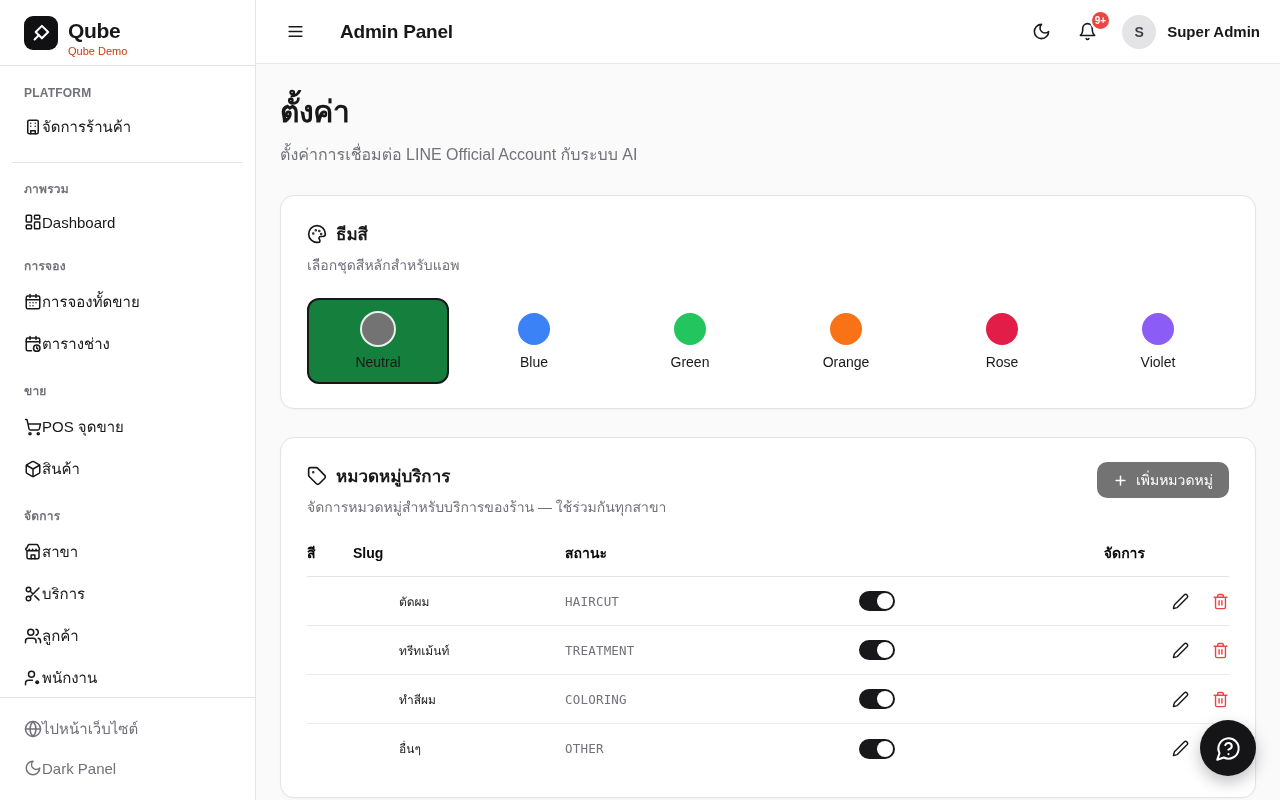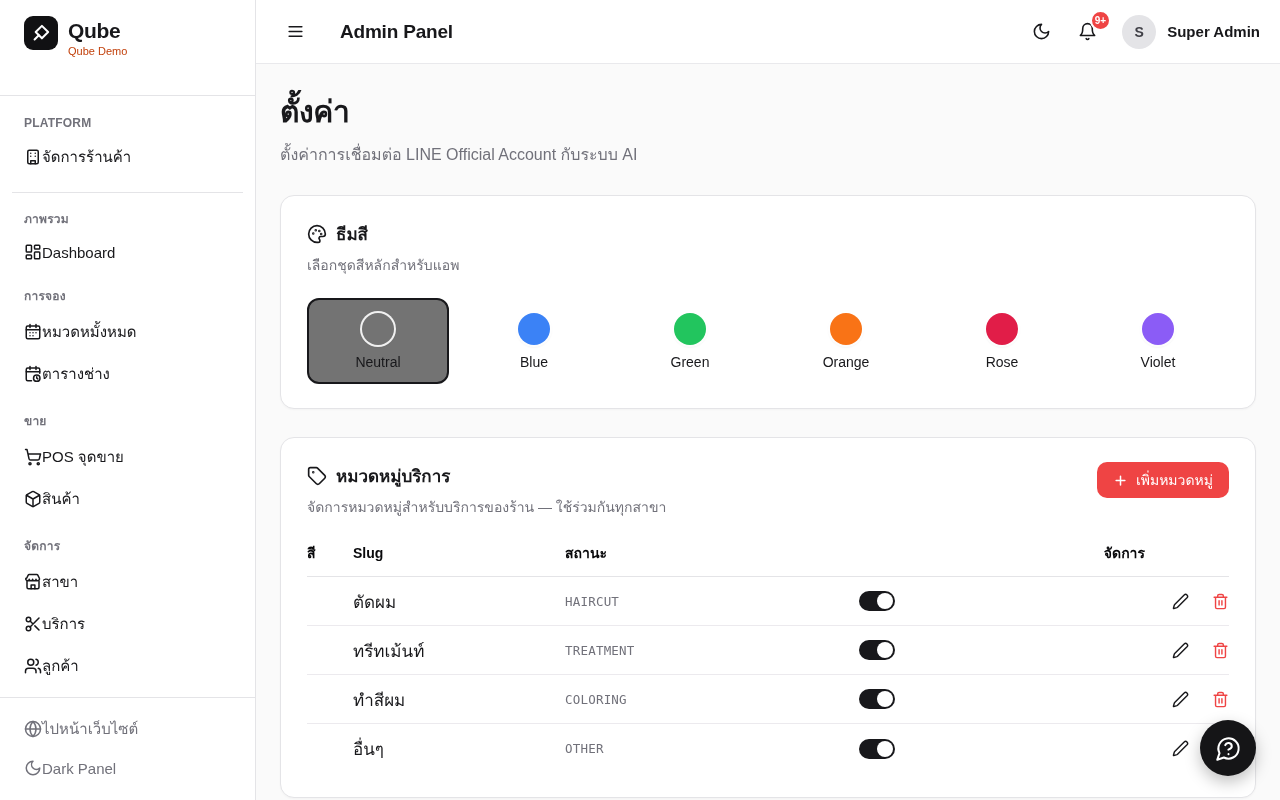--- a/index.html
+++ b/index.html
@@ -12,21 +12,21 @@
   }
   svg { display: block; }
 
   
   .sidebar {
     position: fixed; left: 0; top: 0; bottom: 0; width: 256px;
     background: #fff; border-right: 1px solid #e4e4e7; z-index: 20;
   }
   .brand {
     display: flex; gap: 10px; align-items: flex-start;
-    padding: 16px 16px 15px 24px; border-bottom: 1px solid #e4e4e7; height: 96px;
+    padding: 16px 16px 15px 24px; border-bottom: 1px solid #e4e4e7; height: 66px;
   }
   .brand-logo {
     width: 34px; height: 34px; border-radius: 9px; background: #111113;
     display: flex; align-items: center; justify-content: center; flex: 0 0 auto;
   }
   .brand-name { font-size: 21px; font-weight: 700; letter-spacing: -0.3px; line-height: 1.1; padding-top: 3px; }
   .brand-sub { font-size: 11px; color: #c2410c; margin-top: 3px; }
 
   .nav { padding: 4px 16px; }
   .sec-label {
@@ -93,46 +93,46 @@
   .card-subtitle { font-size: 14px; color: #71717a; margin-top: 7px; }
   .card-head { display: flex; align-items: flex-start; }
   .card-head-left { flex: 1; }
 
   
   .swatches { display: grid; grid-template-columns: repeat(6, 1fr); gap: 14px; margin-top: 22px; }
   .swatch {
     display: flex; flex-direction: column; align-items: center; gap: 9px;
     padding: 13px 0 12px; border: 2px solid transparent; border-radius: 12px; cursor: pointer;
   }
-  .swatch.selected { border-color: #18181b; background: #737373; }
+  .swatch.selected { border-color: #18181b; background: #15803d; }
   .swatch-dot { width: 32px; height: 32px; border-radius: 50%; box-shadow: 0 0 0 2px rgba(255,255,255,0.9), 0 1px 3px rgba(0,0,0,0.2); }
   .swatch-label { font-size: 14px; font-weight: 500; color: #18181b; }
 
   
   .btn-primary {
     display: flex; align-items: center; gap: 8px; border: none; cursor: pointer;
-    background: #ef4444; color: #fff; font-size: 14px; font-weight: 500;
+    background: #737373; color: #fff; font-size: 14px; font-weight: 500;
     font-family: "Liberation Sans", sans-serif;
     height: 36px; padding: 0 16px; border-radius: 10px;
   }
   .btn-primary svg { width: 15px; height: 15px; }
 
   
   .table { margin-top: 24px; }
   .trow {
     display: grid; grid-template-columns: 46px 212px 294px 1fr 84px;
     align-items: center;
   }
   .thead { border-bottom: 1px solid #e4e4e7; padding-bottom: 12px; }
   .th { font-size: 14px; font-weight: 600; color: #09090b; }
   .th.right, .td.right { text-align: right; }
   .tbody-row { height: 49px; border-bottom: 1px solid #eceaee; }
   .tbody-row:last-child { border-bottom: none; }
   .cat-dot { width: 18px; height: 18px; border-radius: 50%; }
-  .td-name { font-size: 17px; font-weight: 500; color: #18181b; }
+  .td-name { font-size: 12px; font-weight: 500; color: #18181b; margin-left: 46px; }
   .td-slug { font-family: "DejaVu Sans Mono", monospace; font-size: 12.5px; color: #71717a; letter-spacing: 0.2px; }
   .toggle {
     width: 36px; height: 20px; border-radius: 999px; background: #e4e4e7;
     position: relative; border: none; cursor: pointer; display: block;
   }
   .toggle.on { background: #18181b; }
   .toggle::after {
     content: ""; position: absolute; top: 2px; left: 2px; width: 16px; height: 16px;
     border-radius: 50%; background: #fff; transition: left .15s;
   }
@@ -199,21 +199,21 @@
 
     <div class="sec-label">การจอง</div>
     <div class="nav-item">
       <span class="nav-icon">
         <svg viewBox="0 0 24 24" fill="none" stroke="currentColor" stroke-width="2" stroke-linecap="round" stroke-linejoin="round">
             <rect x="3" y="4" width="18" height="17" rx="2"></rect>
             <path d="M8 2v4M16 2v4M3 9h18"></path>
             <path d="M8 13h.01M12 13h.01M16 13h.01M8 17h.01M12 17h.01"></path>
           </svg>
       </span>
-      <span class="nav-label">หมวดหมั้งหมด</span>
+      <span class="nav-label">การจองทั้ดขาย</span>
     </div>
     <div class="nav-item">
       <span class="nav-icon">
         <svg viewBox="0 0 24 24" fill="none" stroke="currentColor" stroke-width="2" stroke-linecap="round" stroke-linejoin="round">
             <path d="M21 11V6a2 2 0 0 0-2-2H5a2 2 0 0 0-2 2v13a2 2 0 0 0 2 2h5"></path>
             <path d="M8 2v4M16 2v4M3 9h18"></path>
             <circle cx="17" cy="17.5" r="4.3"></circle>
             <path d="M17 15.6v1.9l1.4 1"></path>
           </svg>
       </span>

